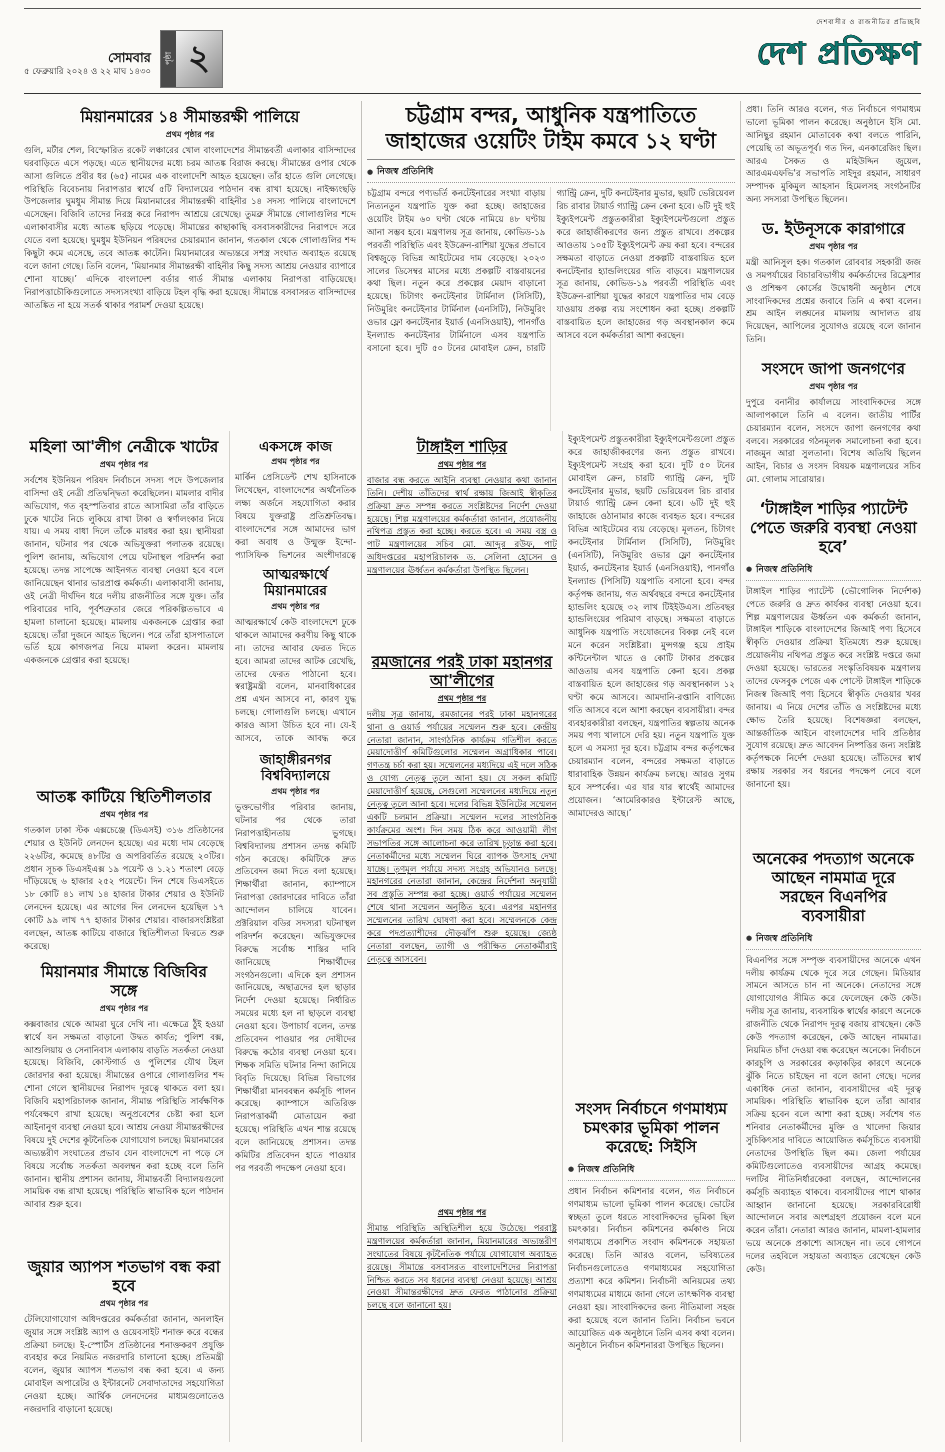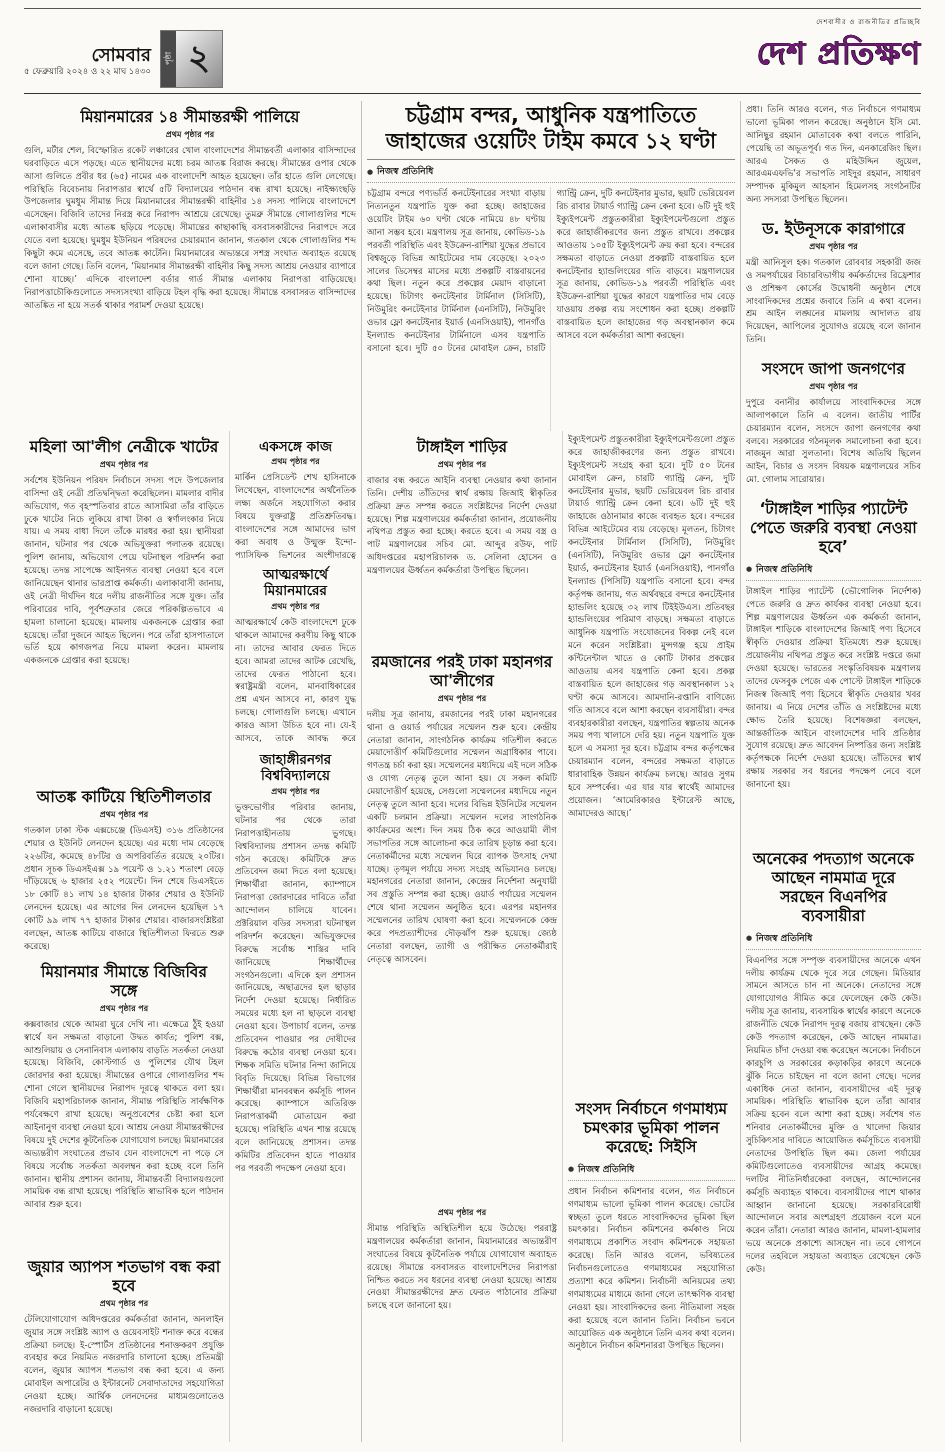--- a/index.html
+++ b/index.html
@@ -6,53 +6,53 @@
   html,body { background:#e8e6e1; }
   .page {
     position:relative; width:945px; height:1452px; margin:0 auto;
     background:#fbfaf7; color:#141414; overflow:hidden;
     font-family:"DejaVu Sans","Liberation Sans",sans-serif;
   }
   
   .topline { border-top:1px solid #555; margin:8px 24px 0 24px; }
   .header { display:flex; align-items:flex-end; padding:10px 24px 6px 24px; height:84px; }
   .date-block { text-align:right; margin-right:10px; line-height:1.25; padding-bottom:10px; }
-  .weekday { font-size:18px; font-weight:bold; }
+  .weekday { font-size:13px; font-weight:bold; }
   .dateline { font-size:8.5px; color:#222; }
   .pagebox { display:flex; height:56px; margin-right:14px; box-shadow:0 0 0 1px #777; }
   .pagebox .tab {
     width:15px; background:#4a4a4a; color:#f2f2f2; font-size:8px;
     writing-mode:vertical-rl; transform:rotate(180deg);
     display:flex; align-items:center; justify-content:center;
   }
   .pagebox .num {
     width:46px; background:linear-gradient(135deg,#f2f2f2 0%,#b9b9b9 55%,#8b8b8b 100%);
     display:flex; align-items:center; justify-content:center;
     font-size:34px; font-weight:bold; color:#1c1c1c;
   }
   .section-title { font-size:27px; font-weight:bold; letter-spacing:.5px; padding-bottom:8px; }
   .masthead { margin-left:auto; text-align:right; padding-bottom:6px; }
   .masthead .tagline { font-size:6.5px; letter-spacing:1px; color:#111; margin-bottom:1px; }
   .masthead .brand {
-    font-size:31px; font-weight:900; color:#701a75; letter-spacing:1px;
+    font-size:31px; font-weight:900; color:#0f766e; letter-spacing:1px;
     text-shadow:0.6px 0 #000, -0.6px 0 #000;
   }
   .header-rule { border-top:1px solid #333; margin:0 24px; }
   
   .bodygrid { display:flex; padding:7px 24px 0 24px; height:1348px; overflow:hidden; }
   .vrule { width:1px; background:#c2c0bb; margin:0 5px; }
   .vrule.soft { background:#d4d2cc; }
   .region-left { width:332px; display:flex; flex-direction:column; }
   .region-center { width:368px; display:flex; flex-direction:column; }
   .region-right { width:188px; display:flex; flex-direction:column; }
   .subrow { display:flex; flex:1; min-height:0; overflow:hidden; }
   .subcol { display:flex; flex-direction:column; min-width:0; overflow:hidden; }
   .subcol.L { width:200px; }
   .subcol.M { width:121px; }
-  .subcol.B { width:190px; }
+  .subcol.B { width:190px;text-decoration:underline; }
   .subcol.C { width:167px; }
   
   article { overflow:hidden; }
   .headline {
     font-weight:bold; text-align:center; line-height:1.22;
     margin:7px 2px 1px 2px; color:#0d0d0d;
   }
   .h-col { font-size:15.5px; }
   .h-sm  { font-size:13.5px; }
   .h-big { font-size:21px; margin-top:2px; }

